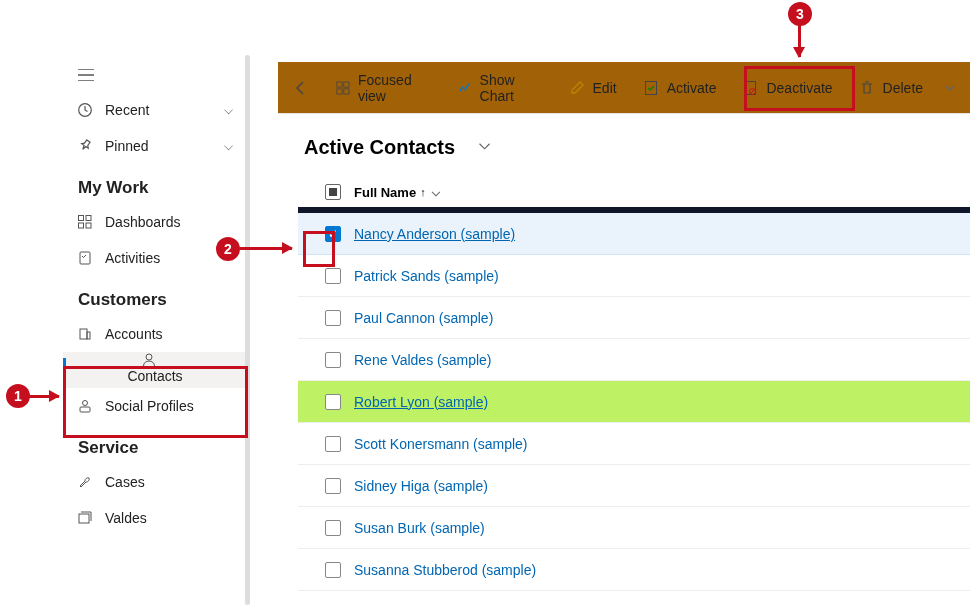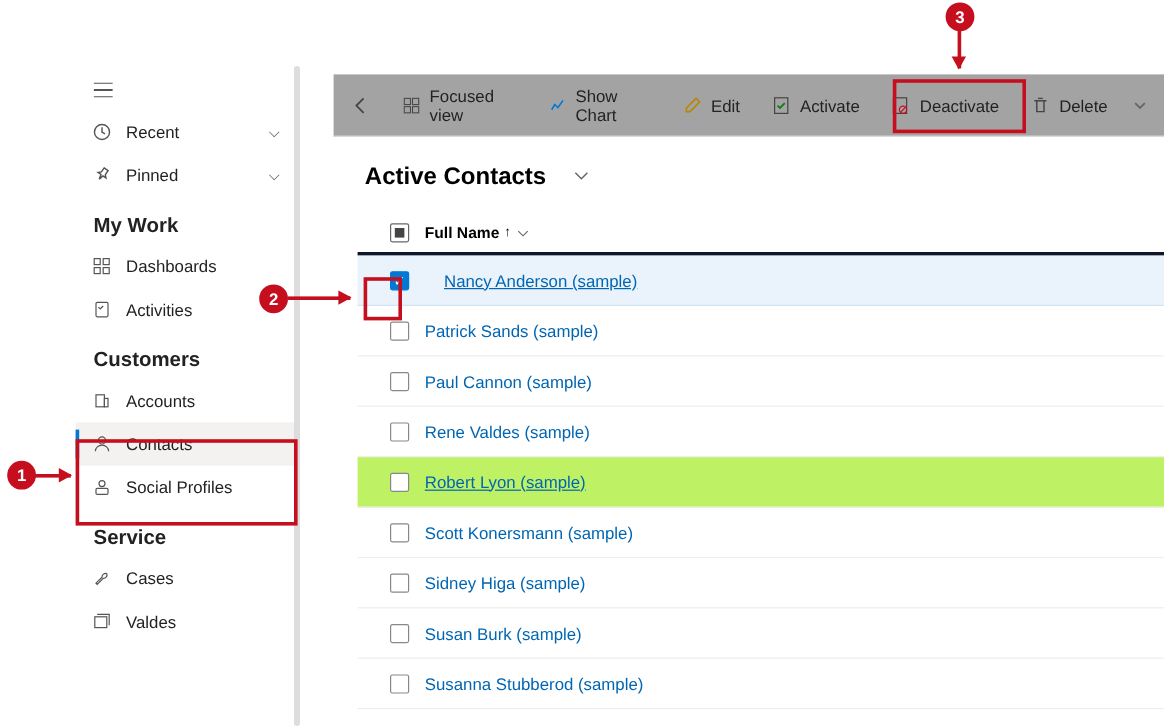--- a/index.html
+++ b/index.html
@@ -3,48 +3,48 @@
 <meta charset="utf-8">
 <style>
   * { box-sizing: border-box; margin: 0; padding: 0; font-family: "Segoe UI", -apple-system, sans-serif; }
   body { width: 970px; height: 605px; background: #fff; position: relative; overflow: hidden; }
 
   
   .sidebar { position: absolute; left: 63px; top: 55px; width: 185px; height: 600px; background: #fff; border-right: 1px solid #e1e1e1; }
   .scroll-line { position: absolute; left: 245px; top: 55px; width: 5px; height: 550px; background: #ddd; border-radius: 3px; }
   .hamburger { padding: 10px 15px 6px 15px; font-size: 18px; color: #555; cursor: pointer; }
   .nav-item { display: flex; align-items: center; height: 36px; padding: 0 14px; font-size: 14px; color: #222; cursor: pointer; position: relative; }
-  .nav-item.active { background: #f3f2f1; }
+  .nav-item.active { background: #f3f2f1; flex-direction: column; }
   .nav-item.active::before { content: ""; position: absolute; left: 0; top: 6px; bottom: 6px; width: 3px; background: #0078d4; }
   .nav-icon { width: 16px; height: 16px; margin-right: 12px; display: inline-flex; align-items: center; justify-content: center; color: #555; }
   .nav-label { flex: 1; }
   .chevron { color: #555; font-size: 12px; }
   .section-header { padding: 14px 15px 6px 15px; font-size: 17px; font-weight: 600; color: #222; }
 
   
-  .toolbar { position: absolute; left: 278px; right: 0; top: 62px; height: 52px; border-bottom: 1px solid #e1e1e1; display: flex; align-items: center; padding: 0 10px; gap: 6px; background:#a3a3a3;}
+  .toolbar { position: absolute; left: 278px; right: 0; top: 62px; height: 52px; border-bottom: 1px solid #e1e1e1; display: flex; align-items: center; padding: 0 10px; gap: 6px; background:#a16207;}
   .tb-back { width: 30px; height: 30px; display: flex; align-items: center; justify-content: center; cursor: pointer; font-size: 18px; color: #444; }
   .tb-btn { height: 30px; display: flex; align-items: center; padding: 0 10px; font-size: 14px; color: #222; cursor: pointer; gap: 8px; }
   .tb-btn svg { width: 16px; height: 16px; }
   .tb-sep { width: 0px; }
   .tb-overflow { width: 24px; height: 30px; display:flex; align-items:center; justify-content:center; cursor:pointer; color:#666;}
 
   
   .content { position: absolute; left: 278px; right: 0; top: 118px; bottom: 0; padding: 18px 0 0 20px; }
   .view-title { display: flex; align-items: flex-start; gap: 24px; font-size: 20px; font-weight: 600; margin-bottom: 18px; cursor:pointer; padding-left:6px; }
   .view-title .caret { font-size: 14px; color: #666; }
 
-  .grid-header { display: flex; align-items: center; height: 36px; border-bottom: 3px solid #0f172a; padding-left: 14px; }
+  .grid-header { display: flex; align-items: center; height: 36px; border-bottom: 6px solid #0f172a; padding-left: 14px; }
   .grid-header .checkcol { width: 42px; display:flex; justify-content:center;}
   .col-label { font-size: 13px; font-weight: 600; display:flex; align-items:center; gap:4px; cursor:pointer;}
   .sort-arrow { font-size: 11px; }
   .col-caret { font-size: 11px; color:#666; margin-left:2px;}
 
   .row { display: flex; align-items: center; height: 42px; border-bottom: 1px solid #eee; padding-left: 14px; }
-  .row.selected { background: #eaf3fb; border-bottom:1px solid #cfe4f6;gap:16px; }
+  .row.selected { background: #eaf3fb; border-bottom:1px solid #cfe4f6; }
   .row.hover { background: #bef264; }
   .checkcol { width: 42px; display:flex; justify-content:center; align-items:center;}
   .checkbox { width: 16px; height: 16px; border: 1px solid #888; border-radius: 2px; background:#fff; display:inline-flex; align-items:center; justify-content:center; cursor:pointer;}
   .checkbox.checked { background: #0078d4; border-color: #0078d4; color: #fff; font-size: 12px; }
   .checkbox.checked::after { content: "✓"; line-height:1; }
   .checkbox.indeterminate { border-color:#666; }
   .checkbox.indeterminate::after { content:""; display:block; width:8px; height:8px; background:#444; }
   .link { color: #0066b3; font-size: 14px; cursor: pointer; }
   .link.underlined { text-decoration: underline; }
 

